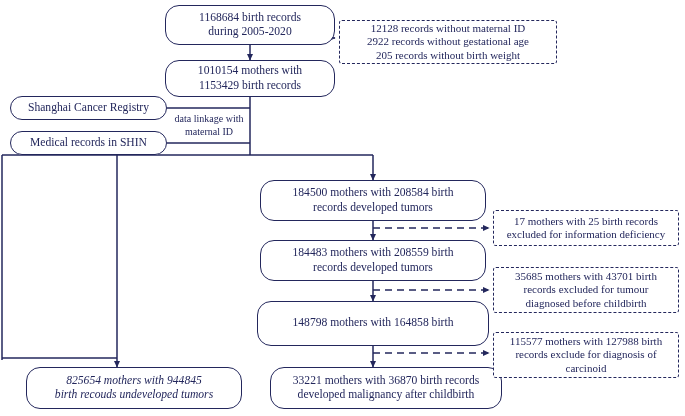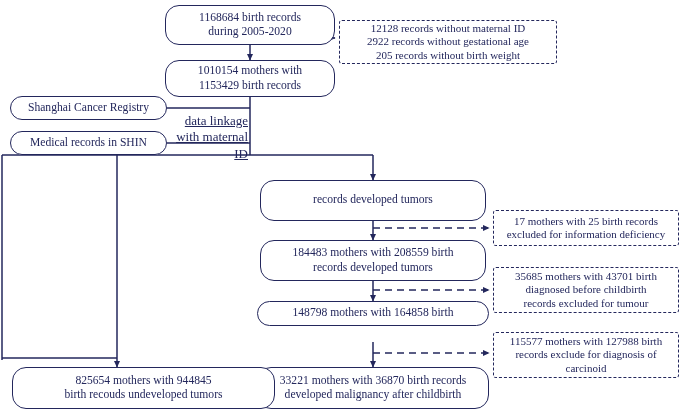--- a/index.html
+++ b/index.html
@@ -21,22 +21,22 @@
     border:1.6px solid #23275c;border-radius:14px;
     font-size:11.6px;
   }
   .dashed{
     border:1.5px dashed #23275c;border-radius:3px;
     font-size:11px;
   }
   .node span{display:block;padding:0 4px;}
 
   .edgelabel{
-    position:absolute;font-size:13px;line-height:1.25;
-    text-align:right;color:#23275c;text-decoration:underline;
+    position:absolute;font-size:10px;line-height:1.25;
+    text-align:center;color:#23275c;
   }
 </style>
 </head>
 <body>
 
 <div id="canvas">
 
   <svg class="lines" viewBox="0 0 685 416" xmlns="http://www.w3.org/2000/svg">
     <defs>
       <marker id="arw" markerWidth="9" markerHeight="9" refX="6.4" refY="3.2" orient="auto" markerUnits="userSpaceOnUse">
@@ -90,45 +90,46 @@
   <div class="node solid" style="left:10px;top:131px;width:157px;height:24px;">
     <span>Medical records in SHIN</span>
   </div>
 
   <div class="node solid" style="left:10px;top:96px;width:157px;height:24px;">
     <span>Shanghai Cancer Registry</span>
   </div>
 
   <div class="node solid" style="left:260px;top:180px;width:226px;height:41px;">
     <div>
+      <span>184500 mothers with 208584 birth</span>
       <span>records developed tumors</span>
     </div>
   </div>
 
   <div class="node solid" style="left:260px;top:240px;width:226px;height:41px;">
     <div>
       <span>184483 mothers with 208559 birth</span>
       <span>records developed tumors</span>
     </div>
   </div>
 
-  <div class="node solid" style="left:257px;top:301px;width:232px;height:25px;align-items:center;">
+  <div class="node solid" style="left:257px;top:301px;width:232px;height:45px;align-items:center;">
     <div>
       <span>148798 mothers with 164858 birth</span>
     </div>
   </div>
 
-  <div class="node solid" style="left:257px;top:367px;width:232px;height:42px;">
+  <div class="node solid" style="left:270px;top:367px;width:232px;height:42px;">
     <div>
       <span>33221 mothers with 36870 birth records</span>
       <span>developed malignancy after childbirth</span>
     </div>
   </div>
 
-  <div class="node solid" style="left:12px;top:367px;width:263px;height:42px;">
+  <div class="node solid" style="left:26px;top:367px;width:216px;height:42px;font-style:italic;">
     <div>
       <span>825654 mothers with 944845</span>
       <span>birth recouds undeveloped tumors</span>
     </div>
   </div>
 
   <div class="node dashed" style="left:339px;top:20px;width:218px;height:44px;">
     <div>
       <span>12128 records without maternal ID</span>
       <span>2922 records without gestational age</span>
@@ -139,22 +140,22 @@
   <div class="node dashed" style="left:493px;top:210px;width:186px;height:36px;">
     <div>
       <span>17 mothers with 25 birth records</span>
       <span>excluded for information deficiency</span>
     </div>
   </div>
 
   <div class="node dashed" style="left:493px;top:267px;width:186px;height:46px;">
     <div>
       <span>35685 mothers with 43701 birth</span>
+      <span>records excluded for tumour</span>
       <span>diagnosed before childbirth</span>
-      <span>records excluded for tumour</span>
     </div>
   </div>
 
   <div class="node dashed" style="left:493px;top:332px;width:186px;height:46px;align-items:center;">
     <div>
       <span>115577 mothers with 127988 birth</span>
       <span>records exclude for diagnosis of</span>
       <span>carcinoid</span>
     </div>
   </div>

